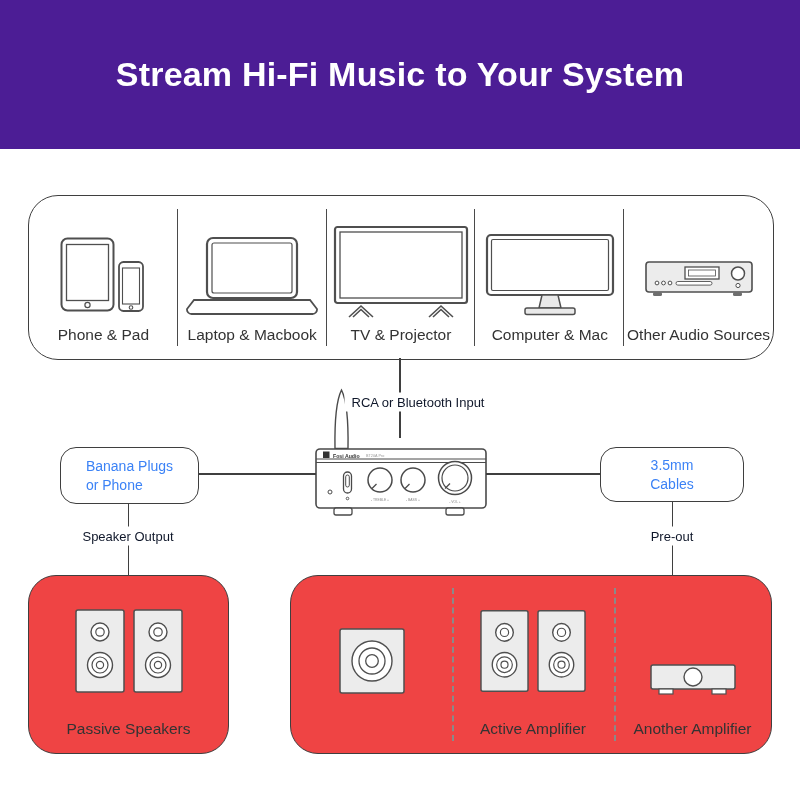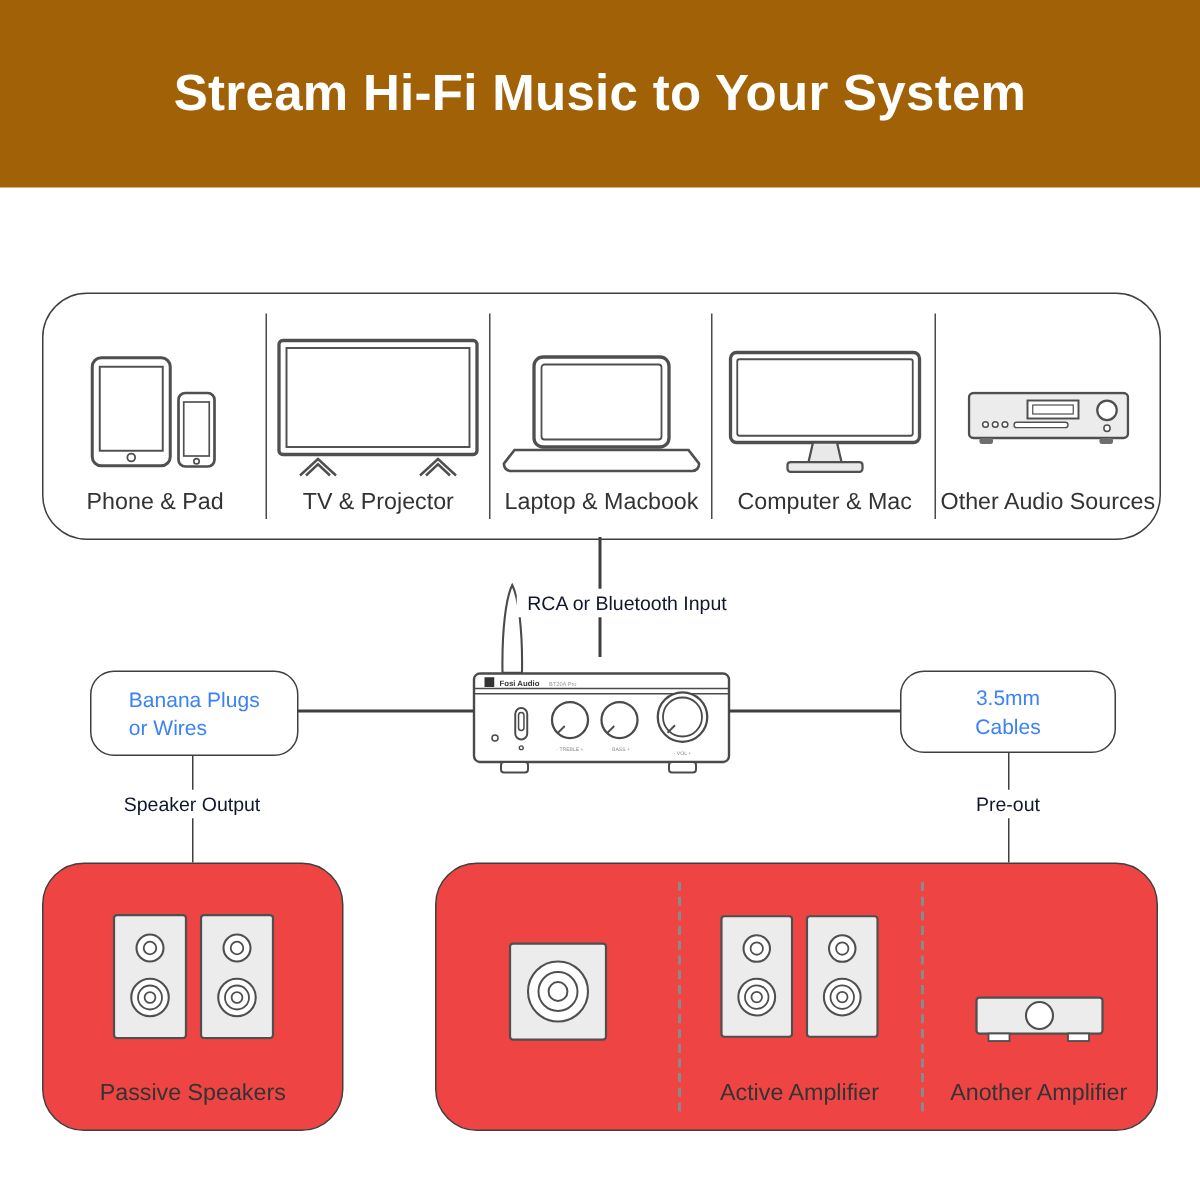--- a/index.html
+++ b/index.html
@@ -1,19 +1,19 @@
 <!DOCTYPE html>
 <html><head>
 <meta charset="utf-8">
 <style>
   html,body{margin:0;padding:0;background:#fff;}
   .canvas{position:relative;width:800px;height:800px;background:#ffffff;overflow:hidden;
           font-family:"Liberation Sans", sans-serif;color:#2e2e2e;}
   
-  .header{position:absolute;left:0;top:0;width:800px;height:125px;background:#a16207;
+  .header{position:absolute;left:0;top:0;width:800px;height:149px;background:#4c1d95;
           display:flex;align-items:center;justify-content:center;}
   .header h1{margin:0;font-size:34px;font-weight:700;color:#ffffff;letter-spacing:.2px;}
   
   .line{position:absolute;background:#3f3f3f;}
   .conn-label{position:absolute;transform:translate(-50%,-50%);background:#fff;
               padding:2px 7px;font-size:13px;color:#0f172a;white-space:nowrap;z-index:3;}
   
   .sources{position:absolute;left:28px;top:195px;width:744px;height:163px;
            border:1.5px solid #3f3f3f;border-radius:30px;display:flex;background:#fff;}
   .source-item{flex:1;position:relative;text-decoration:underline;}
@@ -56,42 +56,42 @@
           <circle cx="27.5" cy="68" r="2.6" stroke-width="1.2"></circle>
           <rect x="59" y="25" width="24" height="49" rx="4.5" stroke-width="1.8"></rect>
           <rect x="62.5" y="31" width="17" height="36" stroke-width="1.1"></rect>
           <circle cx="71" cy="70.5" r="1.8" stroke-width="1.1"></circle>
         </svg>
       </span>
       <div class="source-label">Phone &amp; Pad</div>
     </div>
 
     <div class="source-item">
+      <span class="source-icon" style="bottom:43px">
+        <svg width="136" height="80" viewBox="0 0 136 80" fill="none" stroke="#4f4f4f">
+          <rect x="23" y="2" width="90" height="60" rx="6" stroke-width="2.2"></rect>
+          <rect x="28" y="7" width="80" height="50" rx="2" stroke-width="1.2"></rect>
+          <path d="M10,64 H126 L133,73 A4.5,4.5 0 0 1 128.5,78 H7.5 A4.5,4.5 0 0 1 3,73 Z" stroke-width="1.8"></path>
+        </svg>
+      </span>
+      <div class="source-label">Laptop &amp; Macbook</div>
+    </div>
+
+    <div class="source-item">
       <span class="source-icon" style="bottom:40px">
         <svg width="136" height="94" viewBox="0 0 136 94" fill="none" stroke="#4f4f4f">
           <rect x="2" y="2" width="132" height="76" rx="2.5" stroke-width="2.2"></rect>
           <rect x="7" y="7" width="122" height="66" stroke-width="1.3"></rect>
           <polyline points="16,92 28,81 40,92" stroke-width="1.6"></polyline>
           <polyline points="20,92 28,84.5 36,92" stroke-width="1.6"></polyline>
           <polyline points="96,92 108,81 120,92" stroke-width="1.6"></polyline>
           <polyline points="100,92 108,84.5 116,92" stroke-width="1.6"></polyline>
         </svg>
       </span>
       <div class="source-label">TV &amp; Projector</div>
-    </div>
-
-    <div class="source-item">
-      <span class="source-icon" style="bottom:43px">
-        <svg width="136" height="80" viewBox="0 0 136 80" fill="none" stroke="#4f4f4f">
-          <rect x="23" y="2" width="90" height="60" rx="6" stroke-width="2.2"></rect>
-          <rect x="28" y="7" width="80" height="50" rx="2" stroke-width="1.2"></rect>
-          <path d="M10,64 H126 L133,73 A4.5,4.5 0 0 1 128.5,78 H7.5 A4.5,4.5 0 0 1 3,73 Z" stroke-width="1.8"></path>
-        </svg>
-      </span>
-      <div class="source-label">Laptop &amp; Macbook</div>
     </div>
 
     <div class="source-item">
       <span class="source-icon" style="bottom:40px">
         <svg width="130" height="86" viewBox="0 0 130 86" fill="none" stroke="#4f4f4f">
           <rect x="2" y="2" width="126" height="60" rx="4" stroke-width="2.2"></rect>
           <rect x="6.5" y="6.5" width="117" height="51" rx="1.5" stroke-width="1.2"></rect>
           <polygon points="57,62 73,62 76,75 54,75" fill="#e9e9e9" stroke-width="1.5"></polygon>
           <rect x="40" y="75" width="50" height="6.5" rx="2" fill="#e9e9e9" stroke-width="1.5"></rect>
         </svg>
@@ -156,21 +156,21 @@
       <rect x="136" y="123" width="18" height="7" rx="2" fill="#fff" stroke-width="1.3"></rect>
     </svg>
   </div>
 
   <div class="line" style="left:197px;top:473px;width:119px;height:1.5px"></div>
   <div class="line" style="left:486px;top:473px;width:114px;height:1.5px"></div>
 
   <div class="small-box" style="left:60px;top:447px;width:137px;height:55px">
     <div class="bx" style="text-align:left">
       <div>Banana Plugs</div>
-      <div>or Wires</div>
+      <div>or Phone</div>
     </div>
   </div>
 
   <div class="small-box" style="left:600px;top:447px;width:142px;height:53px">
     <div class="bx" style="text-align:center">
       <div>3.5mm</div>
       <div>Cables</div>
     </div>
   </div>
 

